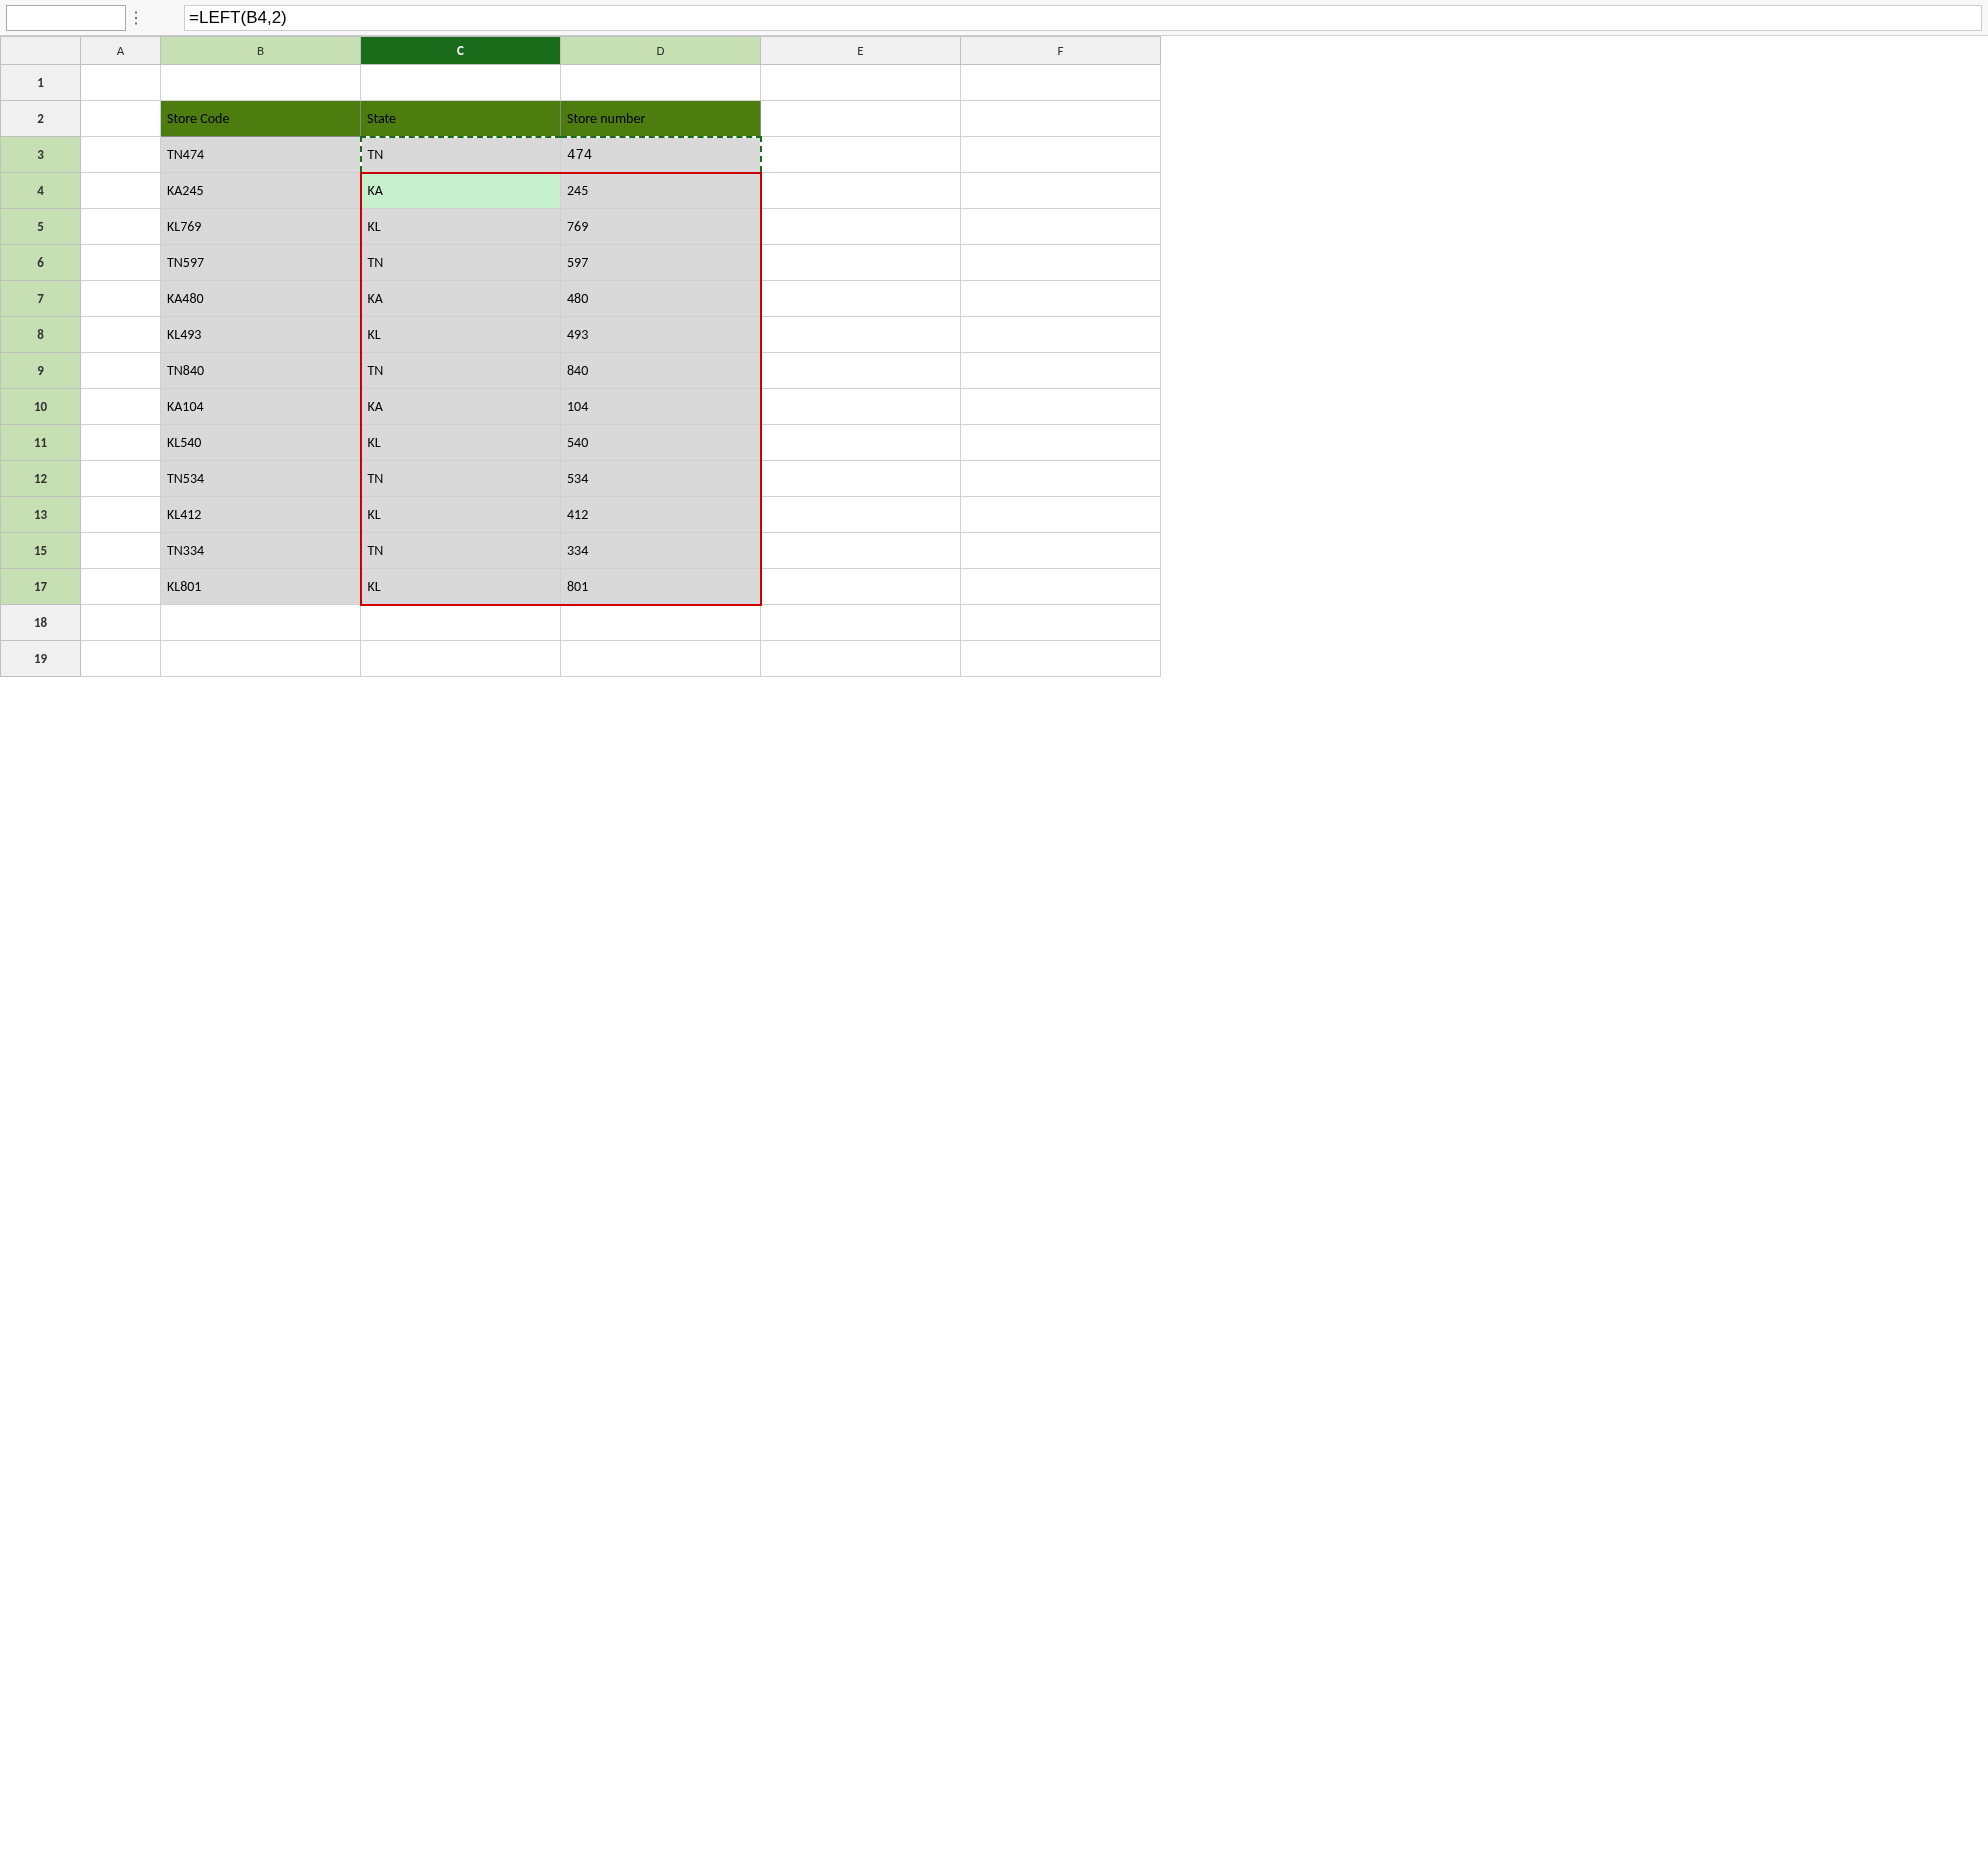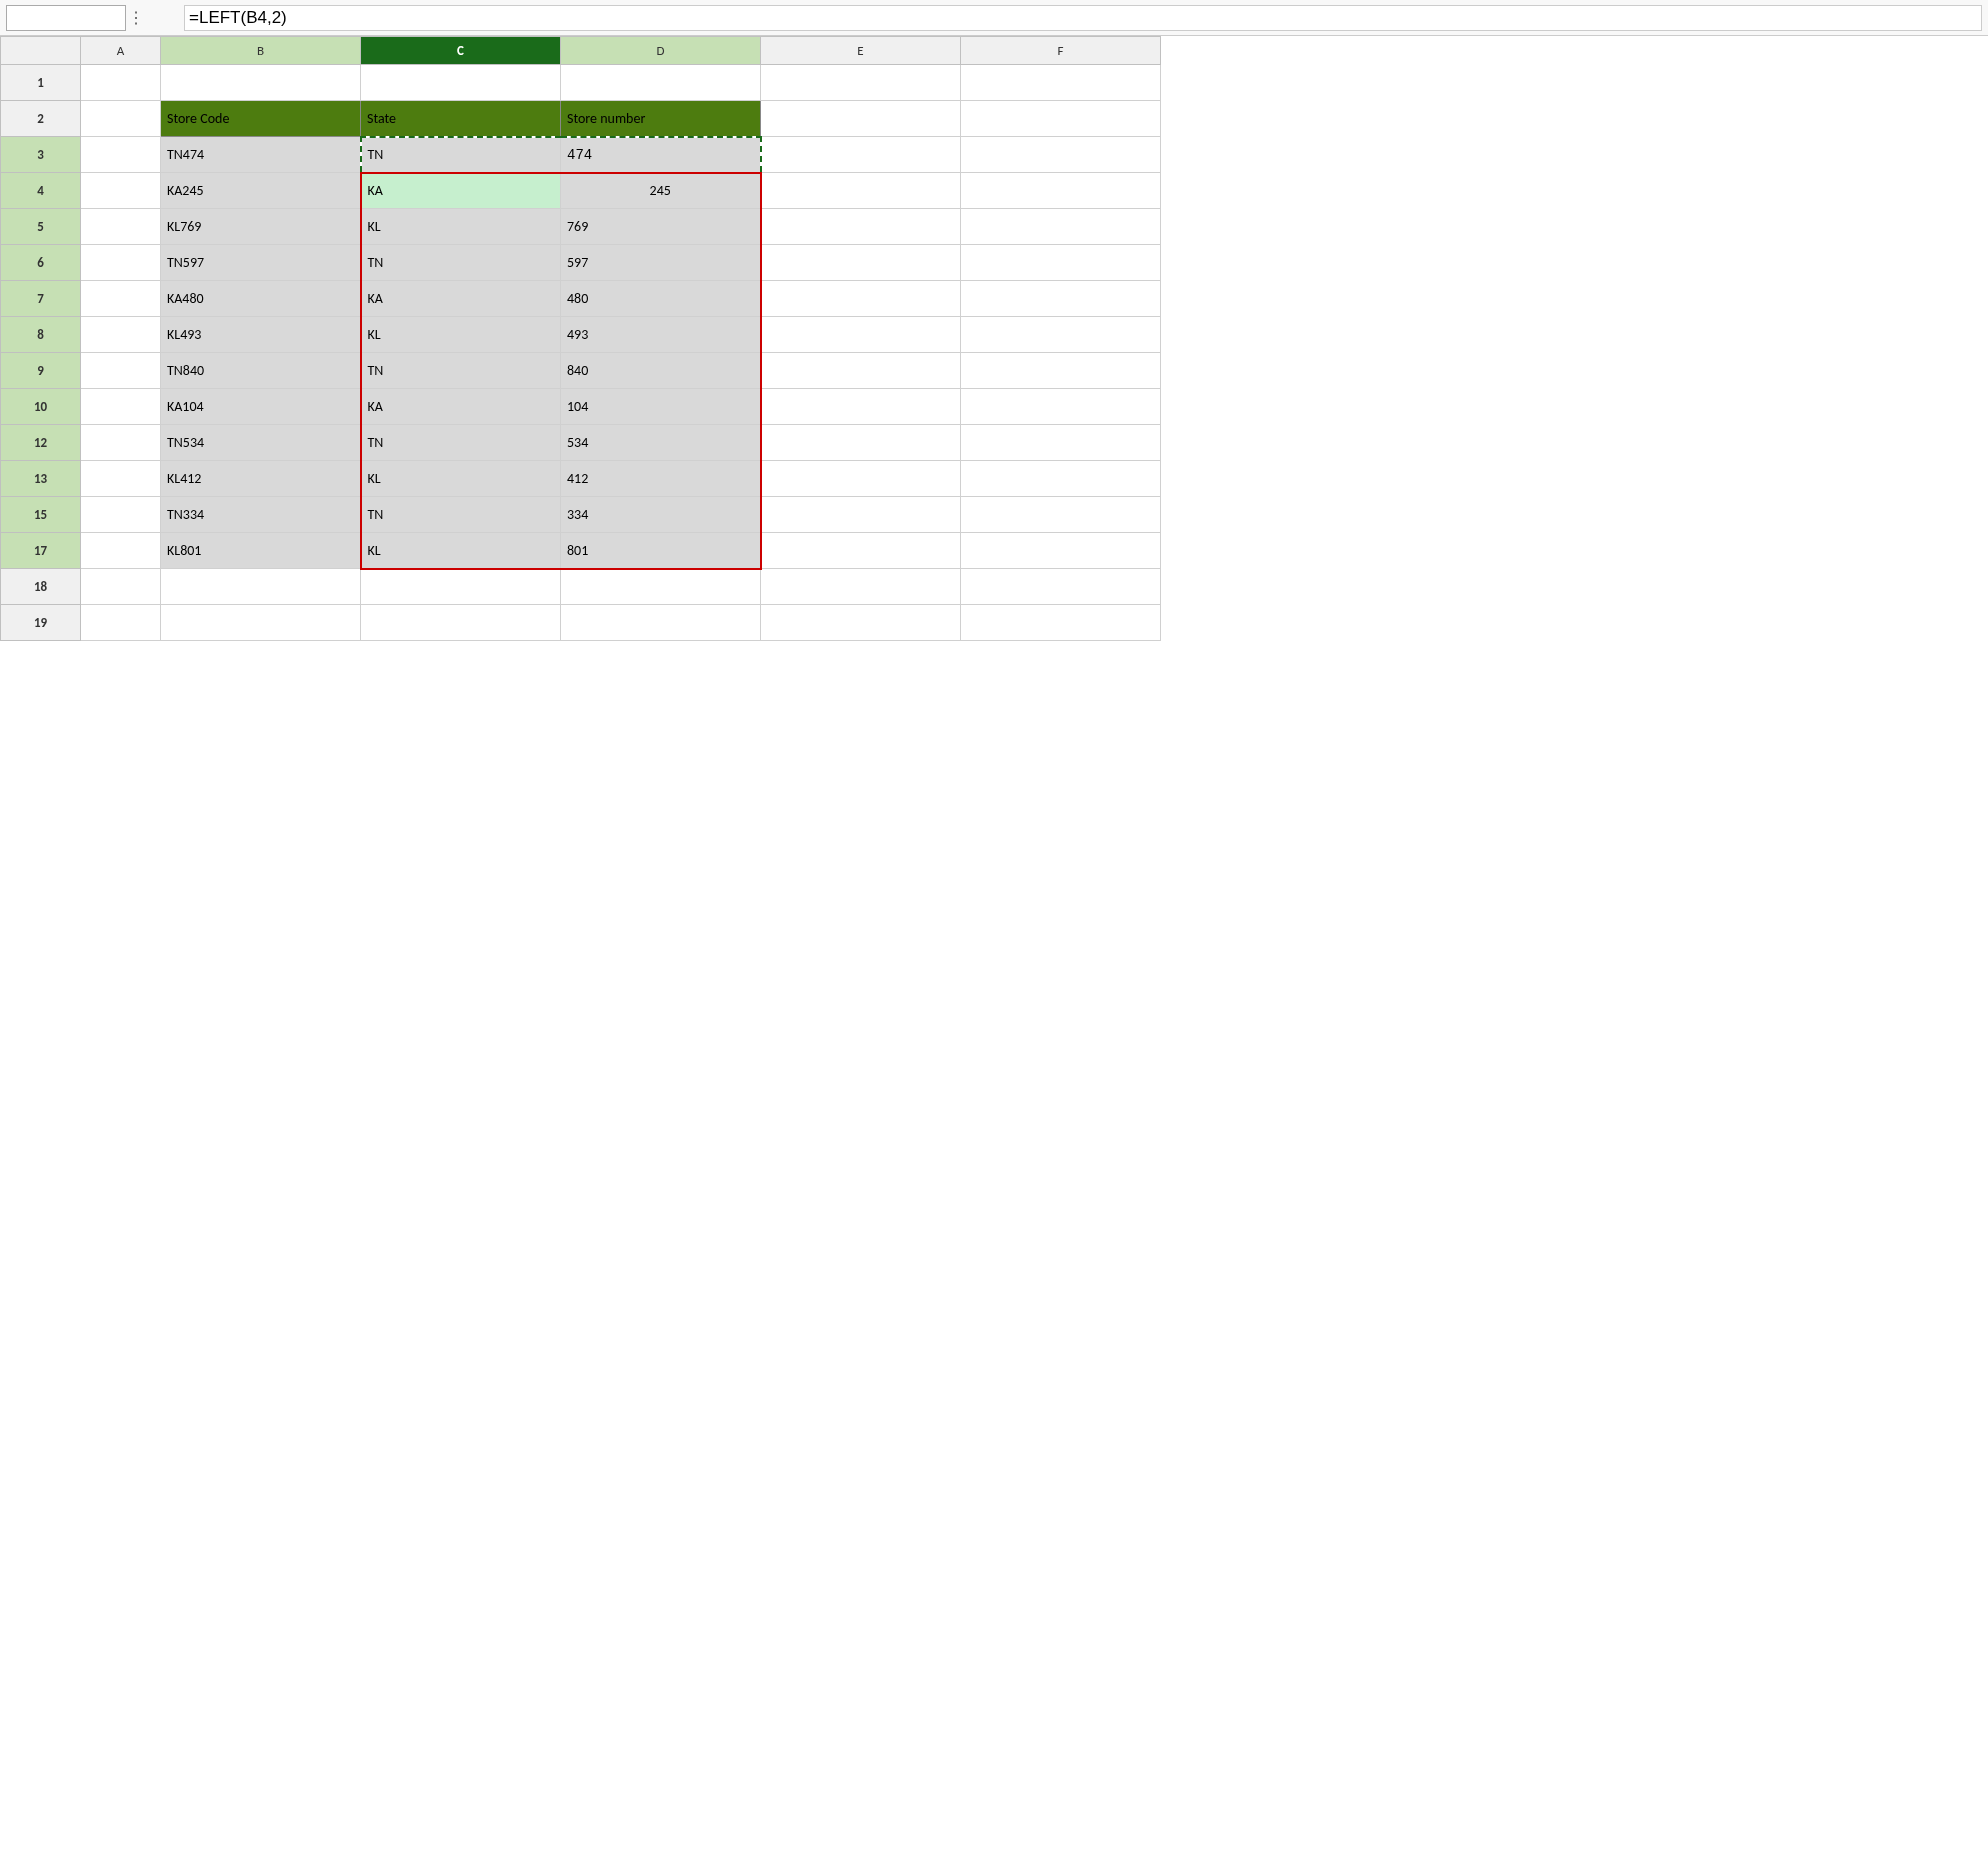--- a/index.html
+++ b/index.html
@@ -142,21 +142,21 @@
     }
     .cell.header-cell {
       background: #4d7c0f;
       font-weight: normal;
       border: 1px solid #888;
     }
 
     
     .red-border-top-left { border-top: 2px solid #c00 !important; border-left: 2px solid #c00 !important; }
     .red-border-top { border-top: 2px solid #c00 !important; }
-    .red-border-top-right { border-top: 2px solid #c00 !important; border-right: 2px solid #c00 !important; text-align: center; }
+    .red-border-top-right { border-top: 2px solid #c00 !important; border-right: 2px solid #c00 !important; }
     .red-border-left { border-left: 2px solid #c00 !important; }
     .red-border-right { border-right: 2px solid #c00 !important; }
     .red-border-bottom-left { border-bottom: 2px solid #c00 !important; border-left: 2px solid #c00 !important; }
     .red-border-bottom { border-bottom: 2px solid #c00 !important; }
     .red-border-bottom-right { border-bottom: 2px solid #c00 !important; border-right: 2px solid #c00 !important; }
 
     
     .dashed-green-top-left { border-top: 2px dashed #1a6b1a !important; border-left: 2px dashed #1a6b1a !important; }
     .dashed-green-top { border-top: 2px dashed #1a6b1a !important; }
     .dashed-green-top-right { border-top: 2px dashed #1a6b1a !important; border-right: 2px dashed #1a6b1a !important; }
@@ -301,20 +301,29 @@
         <tr>
           <th class="row-header semi-active">10</th>
           <td class="cell empty"></td>
           <td class="cell data-cell">KA104</td>
           <td class="cell data-cell red-border-left">KA</td>
           <td class="cell data-cell red-border-right">104</td>
           <td class="cell empty"></td>
           <td class="cell empty"></td>
         </tr>
         <tr>
+          <th class="row-header semi-active">11</th>
+          <td class="cell empty"></td>
+          <td class="cell data-cell">KL540</td>
+          <td class="cell data-cell red-border-left">KL</td>
+          <td class="cell data-cell red-border-right">540</td>
+          <td class="cell empty"></td>
+          <td class="cell empty"></td>
+        </tr>
+        <tr>
           <th class="row-header semi-active">12</th>
           <td class="cell empty"></td>
           <td class="cell data-cell">TN534</td>
           <td class="cell data-cell red-border-left">TN</td>
           <td class="cell data-cell red-border-right">534</td>
           <td class="cell empty"></td>
           <td class="cell empty"></td>
         </tr>
         <tr>
           <th class="row-header semi-active">13</th>

